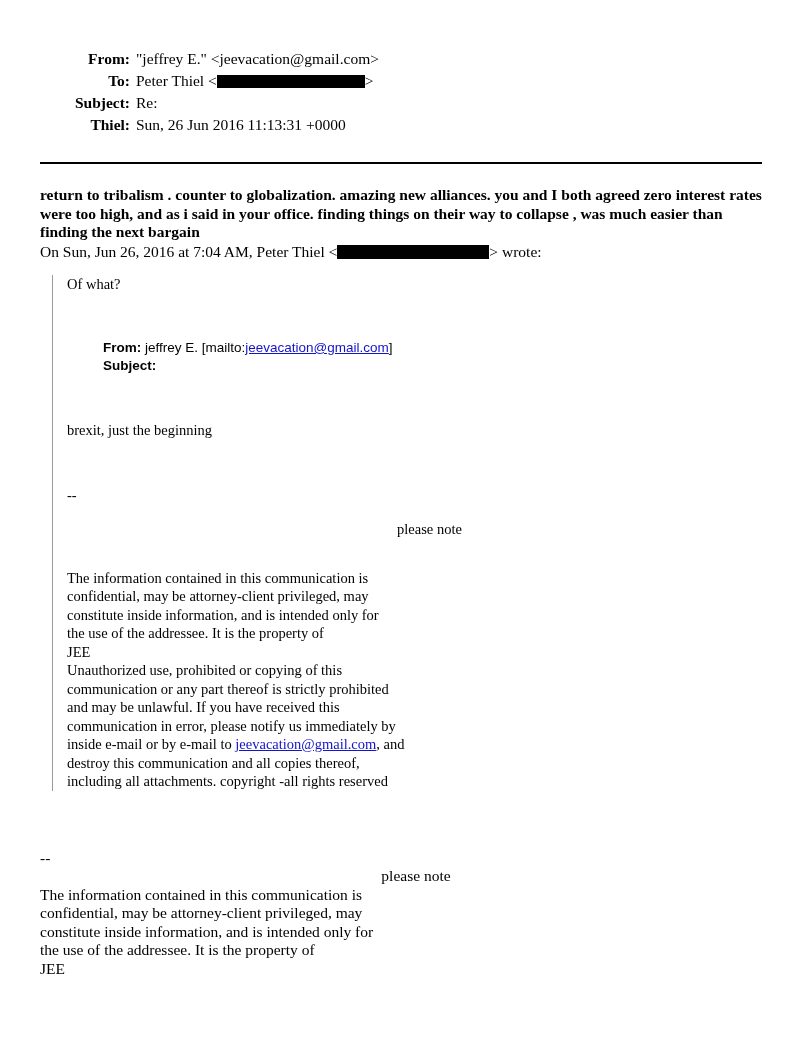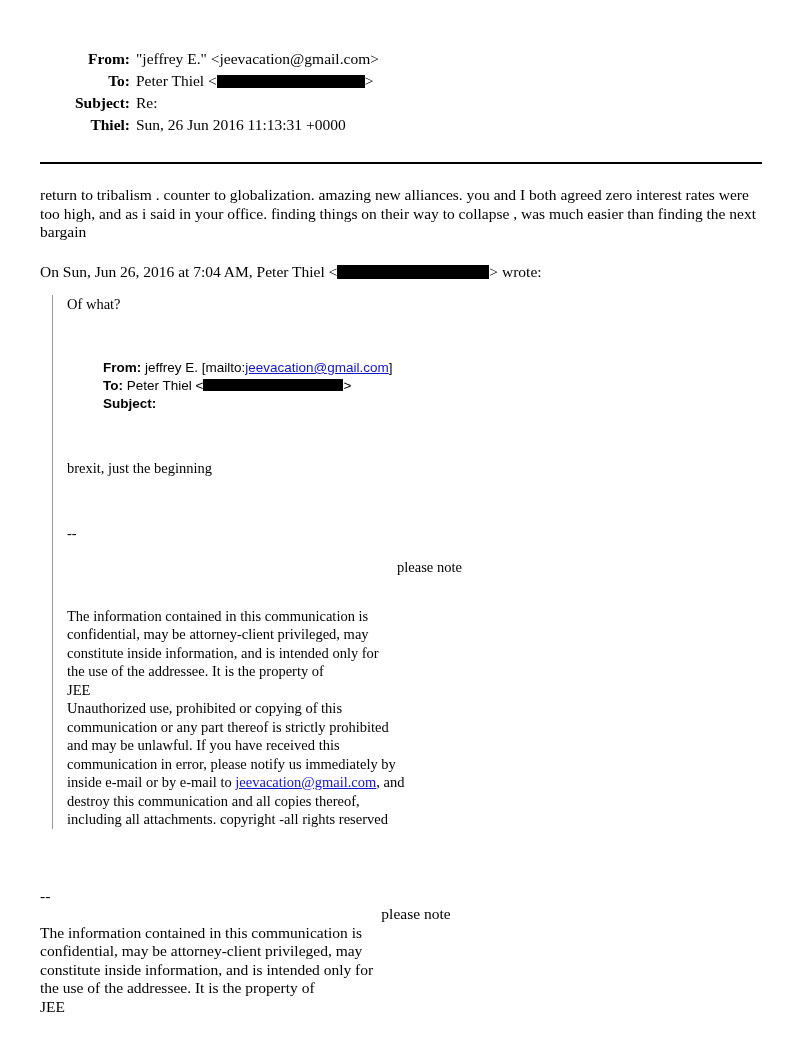--- a/index.html
+++ b/index.html
@@ -65,23 +65,23 @@
 
   
   .body-text {
     padding: 0 40px;
     margin-top: 22px;
     font-size: 15.5px;
     line-height: 18.5px;
   }
   .para {
     margin: 0 0 0 0;
+    font-weight: bold;
   }
   .wrote-line {
-    margin-top: 20px;
     font-size: 15.5px;
     line-height: 19px;
     white-space: nowrap;
   }
 
   
   .quote {
     margin: 14px 0 0 12px;
     border-left: 1.5px solid #9a9a9a;
     padding-left: 14px;
@@ -160,21 +160,20 @@
 
     <div class="quote">
 
       <div class="q-line">Of what?</div>
 
       <div class="spacer-lg"></div>
 
       <div class="q-sans"><b>From:</b> <span>jeffrey E. [mailto:</span><a class="lnk" href="#">jeevacation@gmail.com</a><span>]</span></div>
 
 
-      <div class="q-sans"><b>To:</b> <span>Peter Thiel &lt;</span><span class="redaction rd-inner"></span><span>&gt;</span></div>
 
       <div class="q-sans"><b>Subject:</b> <span></span></div>
 
       <div class="spacer-lg"></div>
 
       <div class="q-line">brexit,   just the beginning</div>
 
       <div class="spacer-lg"></div>
 
       <div class="q-line">--</div>

